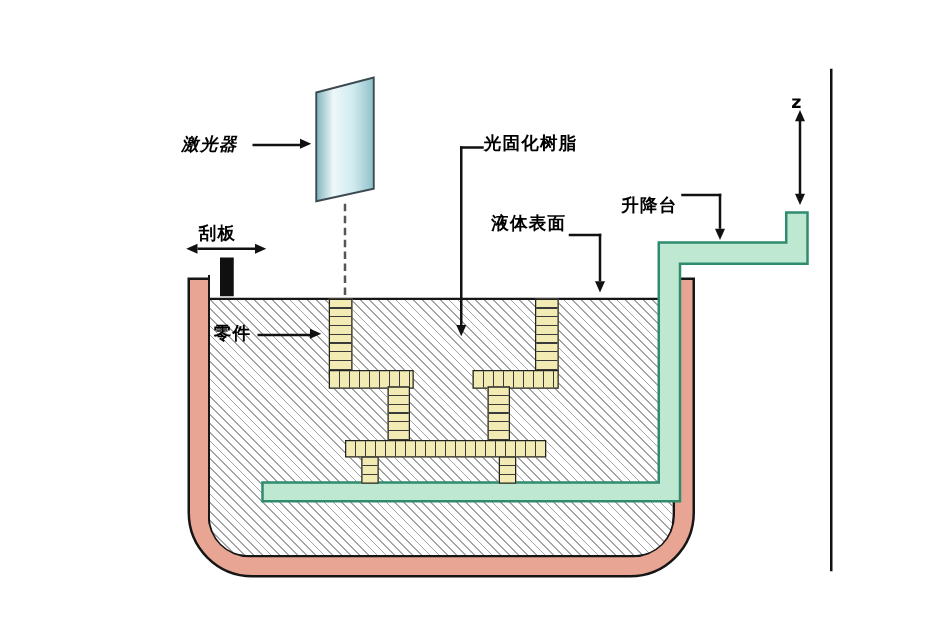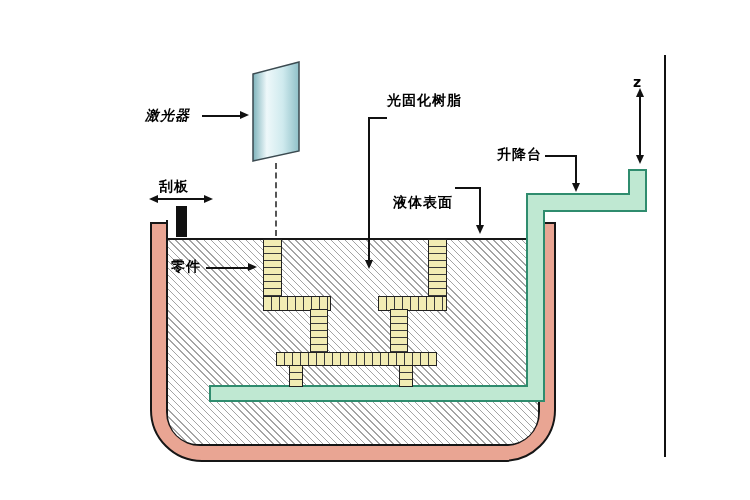--- a/index.html
+++ b/index.html
@@ -94,31 +94,31 @@
   <div class="abs lbl" style="left:145px;top:107px;font-style:italic;">激光器</div>
   <div class="abs hline" style="left:202px;top:115px;width:38px;"></div>
   <div class="abs head-right" style="left:240px;top:111px;"></div>
 
   <div class="abs lbl" style="left:159px;top:178px;">刮板</div>
 
   <div class="abs lbl" style="left:171px;top:258px;">零件</div>
   <div class="abs hline" style="left:206px;top:267px;width:42px;"></div>
   <div class="abs head-right" style="left:248px;top:263px;"></div>
 
-  <div class="abs lbl" style="left:387px;top:92px;">光固化树脂</div>
+  <div class="abs lbl" style="left:387px;top:106px;">光固化树脂</div>
   <div class="abs hline" style="left:368px;top:117px;width:19px;"></div>
   <div class="abs vline" style="left:368px;top:117px;height:143px;"></div>
   <div class="abs head-down" style="left:365px;top:260px;"></div>
 
-  <div class="abs lbl" style="left:393px;top:194px;">液体表面</div>
+  <div class="abs lbl" style="left:393px;top:170px;">液体表面</div>
   <div class="abs hline" style="left:455px;top:187px;width:26px;"></div>
   <div class="abs vline" style="left:479px;top:187px;height:38px;"></div>
   <div class="abs head-down" style="left:476px;top:225px;"></div>
 
-  <div class="abs lbl" style="left:497px;top:146px;">升降台</div>
+  <div class="abs lbl" style="left:497px;top:156px;">升降台</div>
   <div class="abs hline" style="left:545px;top:155px;width:32px;"></div>
   <div class="abs vline" style="left:575px;top:155px;height:28px;"></div>
   <div class="abs head-down" style="left:572px;top:183px;"></div>
 
   <div class="abs lbl" style="left:633px;top:74px;letter-spacing:0;">z</div>
   <div class="abs vline" style="left:639px;top:95px;height:61px;"></div>
   <div class="abs head-up" style="left:636px;top:88px;"></div>
   <div class="abs head-down" style="left:636px;top:155px;"></div>
 
   <div class="abs vline frame-line-right" style="left:664px;top:55px;height:402px;"></div>

